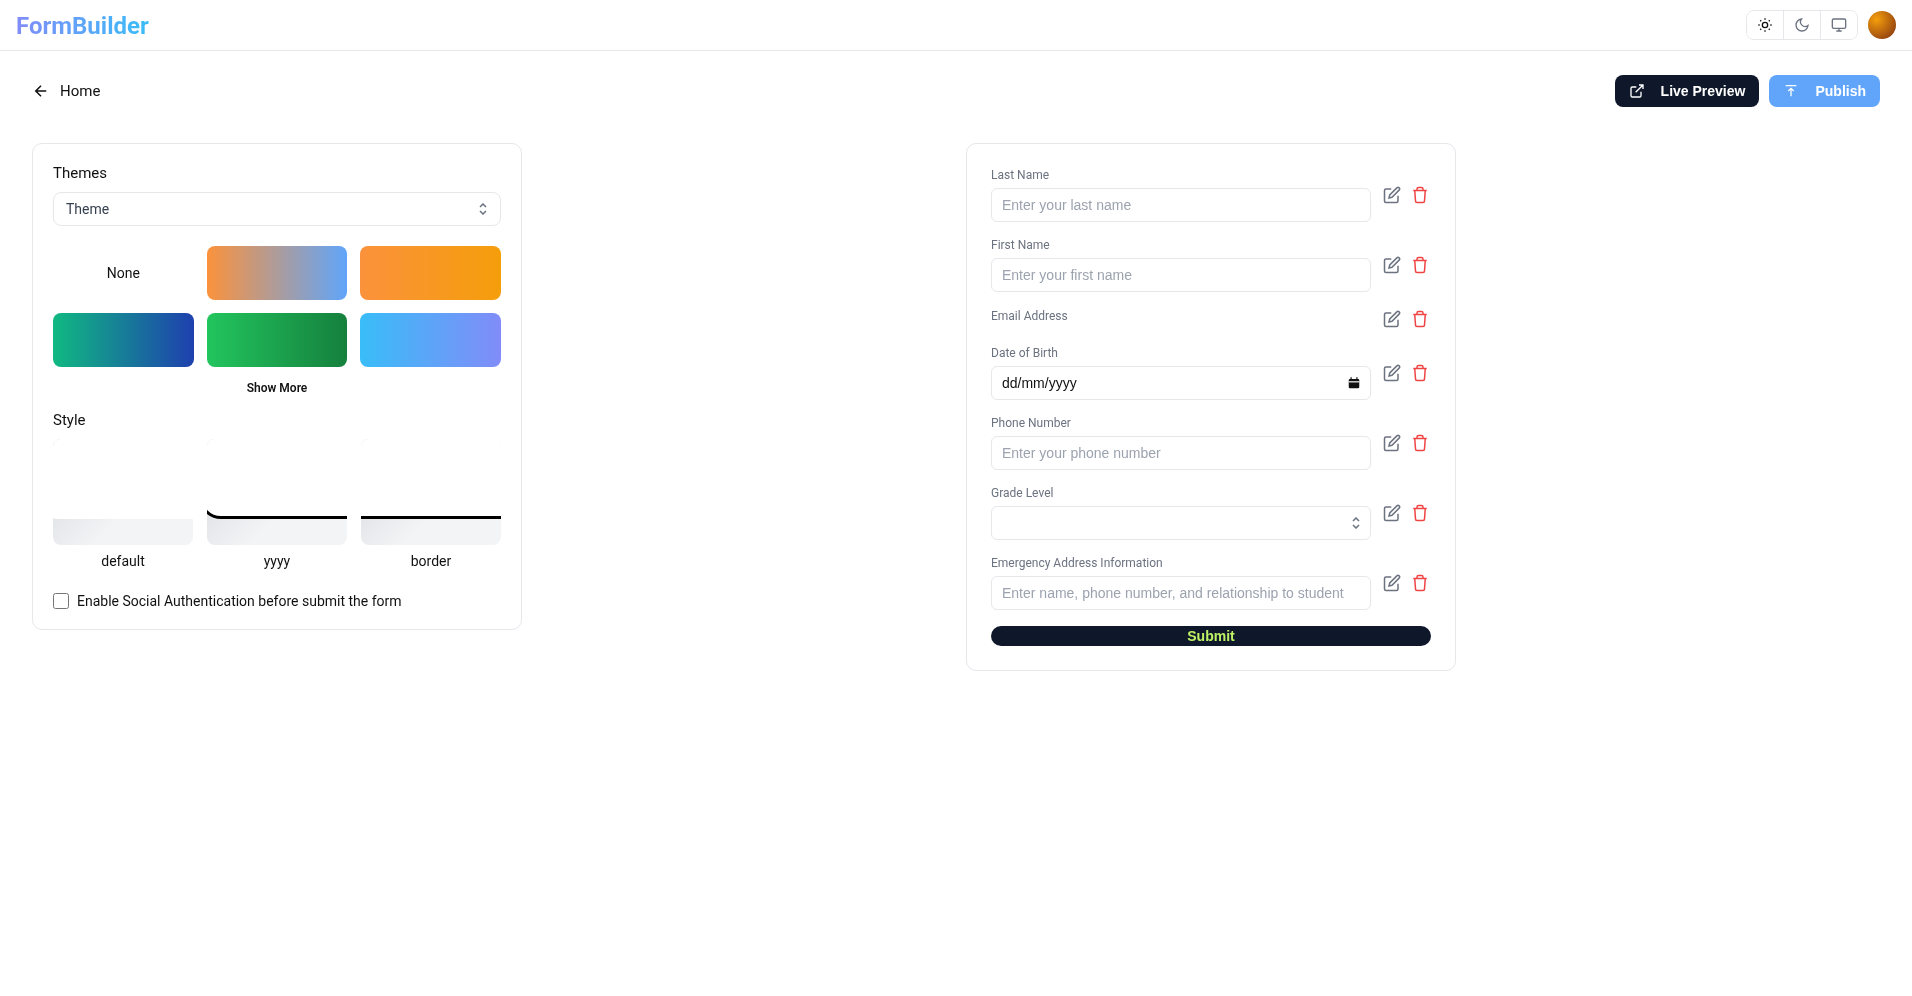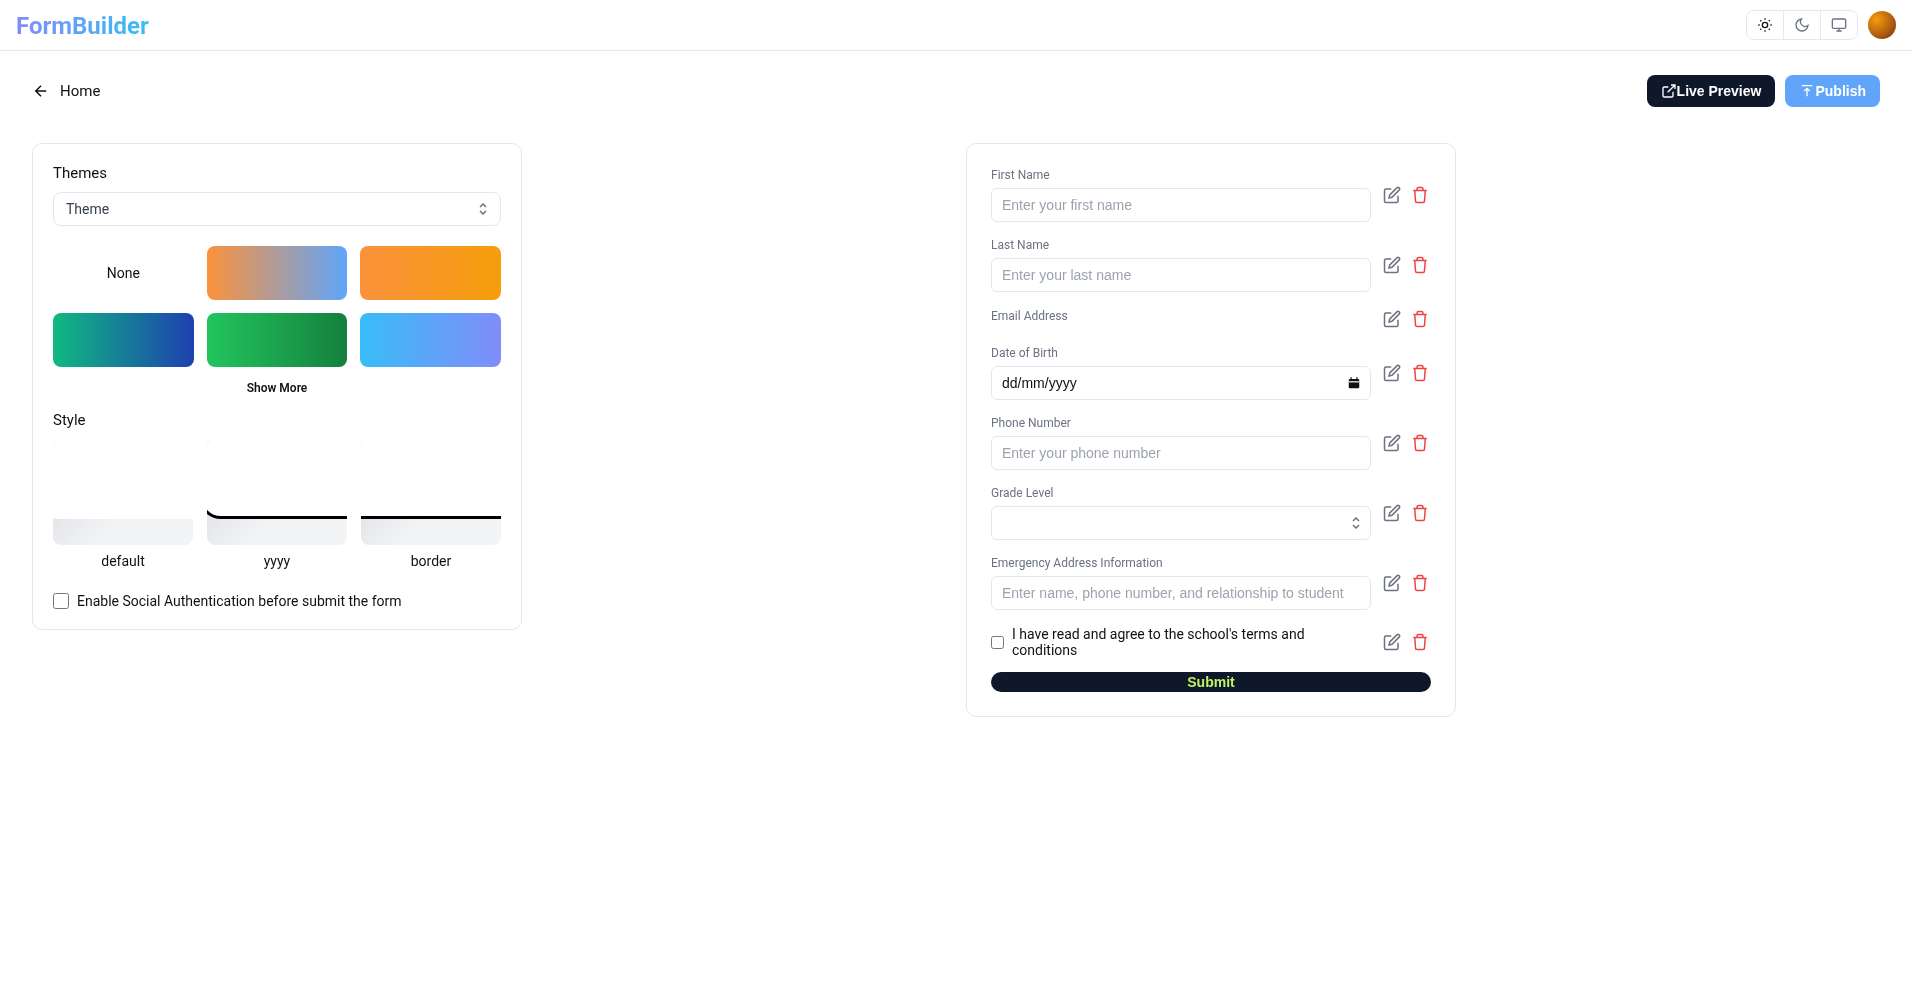--- a/index.html
+++ b/index.html
@@ -73,21 +73,21 @@
   color: #111;
   cursor: pointer;
 }
 .header-buttons {
   display: flex;
   gap: 10px;
 }
 .btn {
   display: inline-flex;
   align-items: center;
-  gap: 0;
+  gap: 16px;
   padding: 8px 14px;
   border-radius: 8px;
   font-size: 14px;
   font-weight: 600;
   cursor: pointer;
   border: none;
 }
 .btn-dark {
   background: #0f172a;
   color: #fff;
@@ -410,37 +410,37 @@
       <label class="checkbox-row">
         <input type="checkbox" style="">
         <span>Enable Social Authentication before submit the form</span>
       </label>
     </div>
 
     <div class="panel-right">
       <div class="form-preview">
         <div id="form-fields">
             <div class="form-field-row">
+              <div class="form-field"><label>Last Name</label><input class="form-input" placeholder="Enter your last name" style=""></div>
+              <div class="field-actions">
+                <button class="icon-btn">
+                  <svg width="18" height="18" viewBox="0 0 24 24" fill="none" stroke="#6b7280" stroke-width="2">
+                    <path d="M11 4H4a2 2 0 0 0-2 2v14a2 2 0 0 0 2 2h14a2 2 0 0 0 2-2v-7"></path>
+                    <path d="M18.5 2.5a2.1 2.1 0 0 1 3 3L12 15l-4 1 1-4 9.5-9.5z"></path>
+                  </svg>
+                </button>
+                <button class="icon-btn">
+                  <svg width="18" height="18" viewBox="0 0 24 24" fill="none" stroke="#ef4444" stroke-width="2">
+                    <path d="M3 6h18M8 6V4a2 2 0 0 1 2-2h4a2 2 0 0 1 2 2v2M19 6l-1 14a2 2 0 0 1-2 2H8a2 2 0 0 1-2-2L5 6"></path>
+                  </svg>
+                </button>
+              </div>
+            </div>
+            <div class="form-field-row">
               <div class="form-field"><label>First Name</label><input class="form-input" placeholder="Enter your first name" style=""></div>
-              <div class="field-actions">
-                <button class="icon-btn">
-                  <svg width="18" height="18" viewBox="0 0 24 24" fill="none" stroke="#6b7280" stroke-width="2">
-                    <path d="M11 4H4a2 2 0 0 0-2 2v14a2 2 0 0 0 2 2h14a2 2 0 0 0 2-2v-7"></path>
-                    <path d="M18.5 2.5a2.1 2.1 0 0 1 3 3L12 15l-4 1 1-4 9.5-9.5z"></path>
-                  </svg>
-                </button>
-                <button class="icon-btn">
-                  <svg width="18" height="18" viewBox="0 0 24 24" fill="none" stroke="#ef4444" stroke-width="2">
-                    <path d="M3 6h18M8 6V4a2 2 0 0 1 2-2h4a2 2 0 0 1 2 2v2M19 6l-1 14a2 2 0 0 1-2 2H8a2 2 0 0 1-2-2L5 6"></path>
-                  </svg>
-                </button>
-              </div>
-            </div>
-            <div class="form-field-row">
-              <div class="form-field"><label>Last Name</label><input class="form-input" placeholder="Enter your last name" style=""></div>
               <div class="field-actions">
                 <button class="icon-btn">
                   <svg width="18" height="18" viewBox="0 0 24 24" fill="none" stroke="#6b7280" stroke-width="2">
                     <path d="M11 4H4a2 2 0 0 0-2 2v14a2 2 0 0 0 2 2h14a2 2 0 0 0 2-2v-7"></path>
                     <path d="M18.5 2.5a2.1 2.1 0 0 1 3 3L12 15l-4 1 1-4 9.5-9.5z"></path>
                   </svg>
                 </button>
                 <button class="icon-btn">
                   <svg width="18" height="18" viewBox="0 0 24 24" fill="none" stroke="#ef4444" stroke-width="2">
                     <path d="M3 6h18M8 6V4a2 2 0 0 1 2-2h4a2 2 0 0 1 2 2v2M19 6l-1 14a2 2 0 0 1-2 2H8a2 2 0 0 1-2-2L5 6"></path>
@@ -543,38 +543,19 @@
                 </button>
                 <button class="icon-btn">
                   <svg width="18" height="18" viewBox="0 0 24 24" fill="none" stroke="#ef4444" stroke-width="2">
                     <path d="M3 6h18M8 6V4a2 2 0 0 1 2-2h4a2 2 0 0 1 2 2v2M19 6l-1 14a2 2 0 0 1-2 2H8a2 2 0 0 1-2-2L5 6"></path>
                   </svg>
                 </button>
               </div>
             </div>
           </div>
 
-        <div class="terms-row">
-          <label class="terms-left">
-            <input type="checkbox" style="">
-            <span>I have read and agree to the school's terms and conditions</span>
-          </label>
-          <div class="field-actions">
-            <button class="icon-btn">
-              <svg width="18" height="18" viewBox="0 0 24 24" fill="none" stroke="#6b7280" stroke-width="2">
-                  <path d="M11 4H4a2 2 0 0 0-2 2v14a2 2 0 0 0 2 2h14a2 2 0 0 0 2-2v-7"></path>
-                  <path d="M18.5 2.5a2.1 2.1 0 0 1 3 3L12 15l-4 1 1-4 9.5-9.5z"></path>
-                </svg>
-            </button>
-            <button class="icon-btn">
-              <svg width="18" height="18" viewBox="0 0 24 24" fill="none" stroke="#ef4444" stroke-width="2">
-                  <path d="M3 6h18M8 6V4a2 2 0 0 1 2-2h4a2 2 0 0 1 2 2v2M19 6l-1 14a2 2 0 0 1-2 2H8a2 2 0 0 1-2-2L5 6"></path>
-                </svg>
-            </button>
-          </div>
-        </div>
 
         <button class="submit-btn">Submit</button>
       </div>
     </div>
 
   </div>
 </div>
 
 </body></html>

